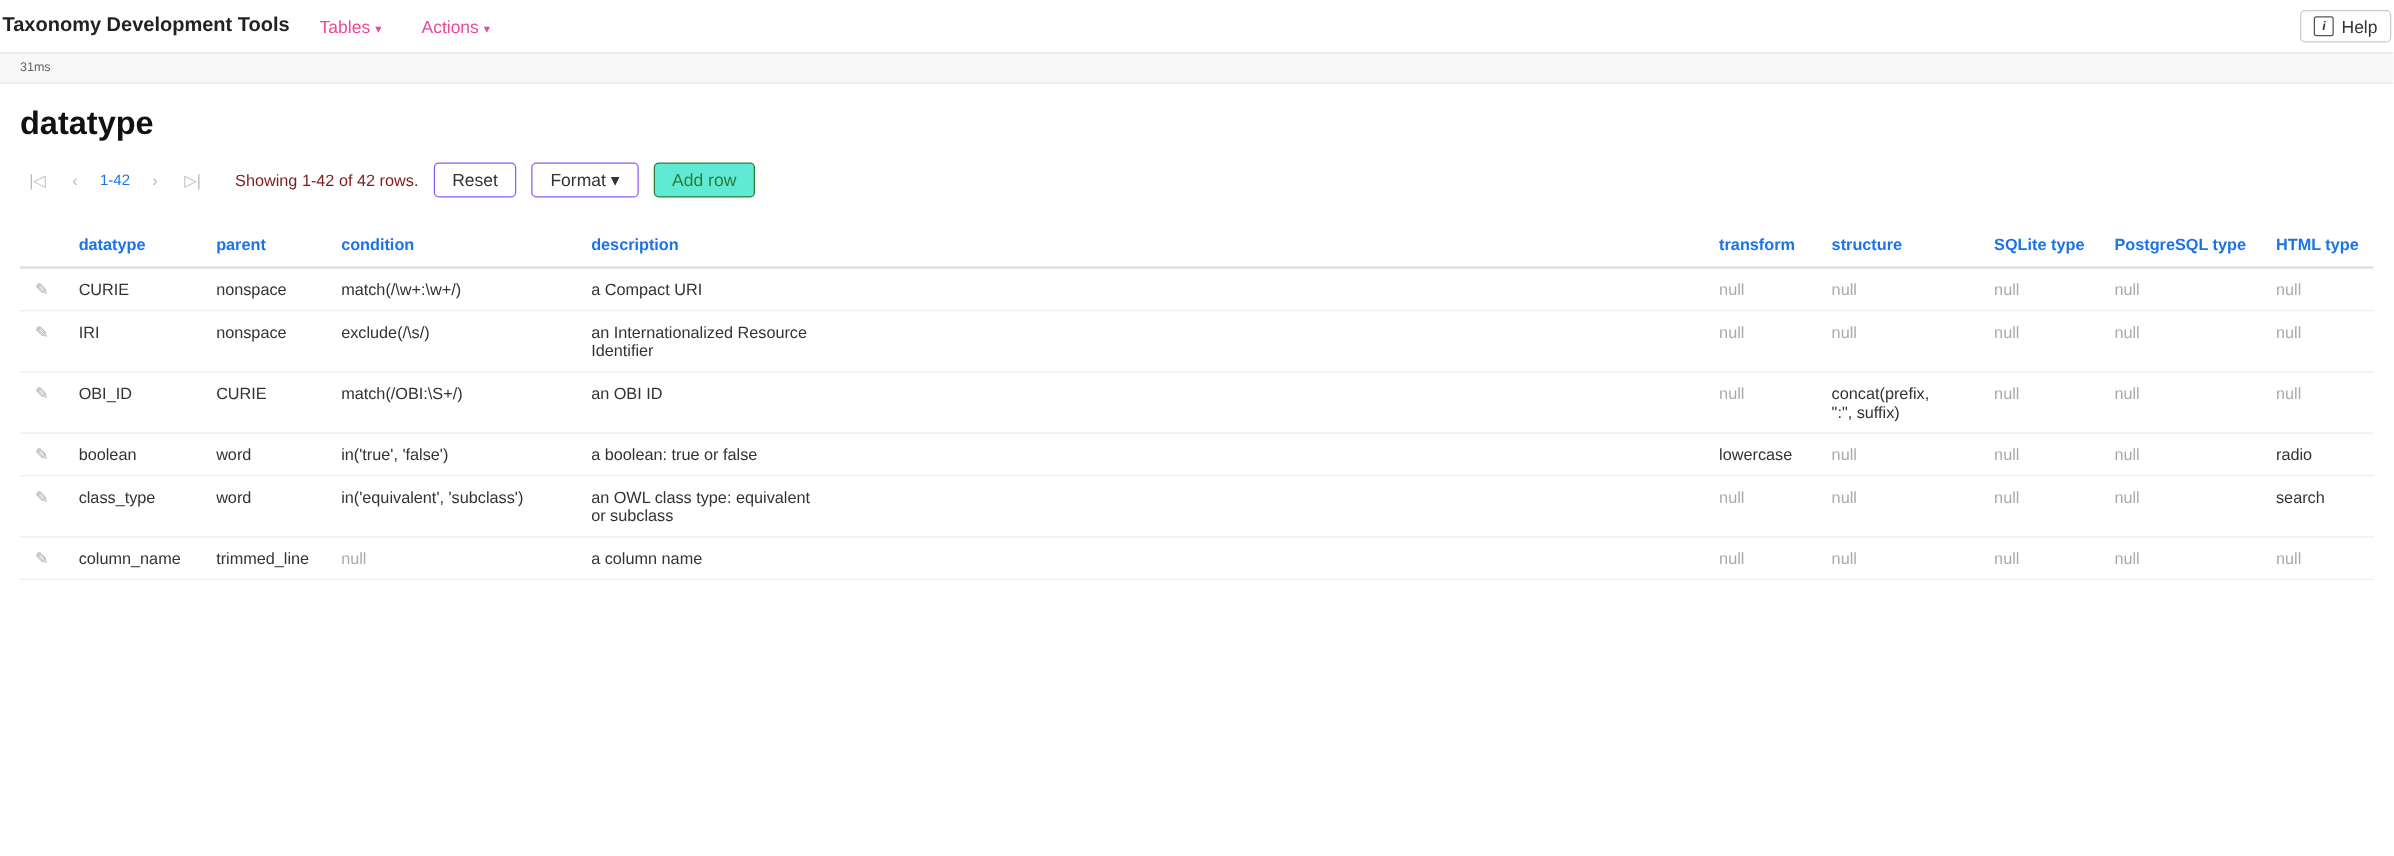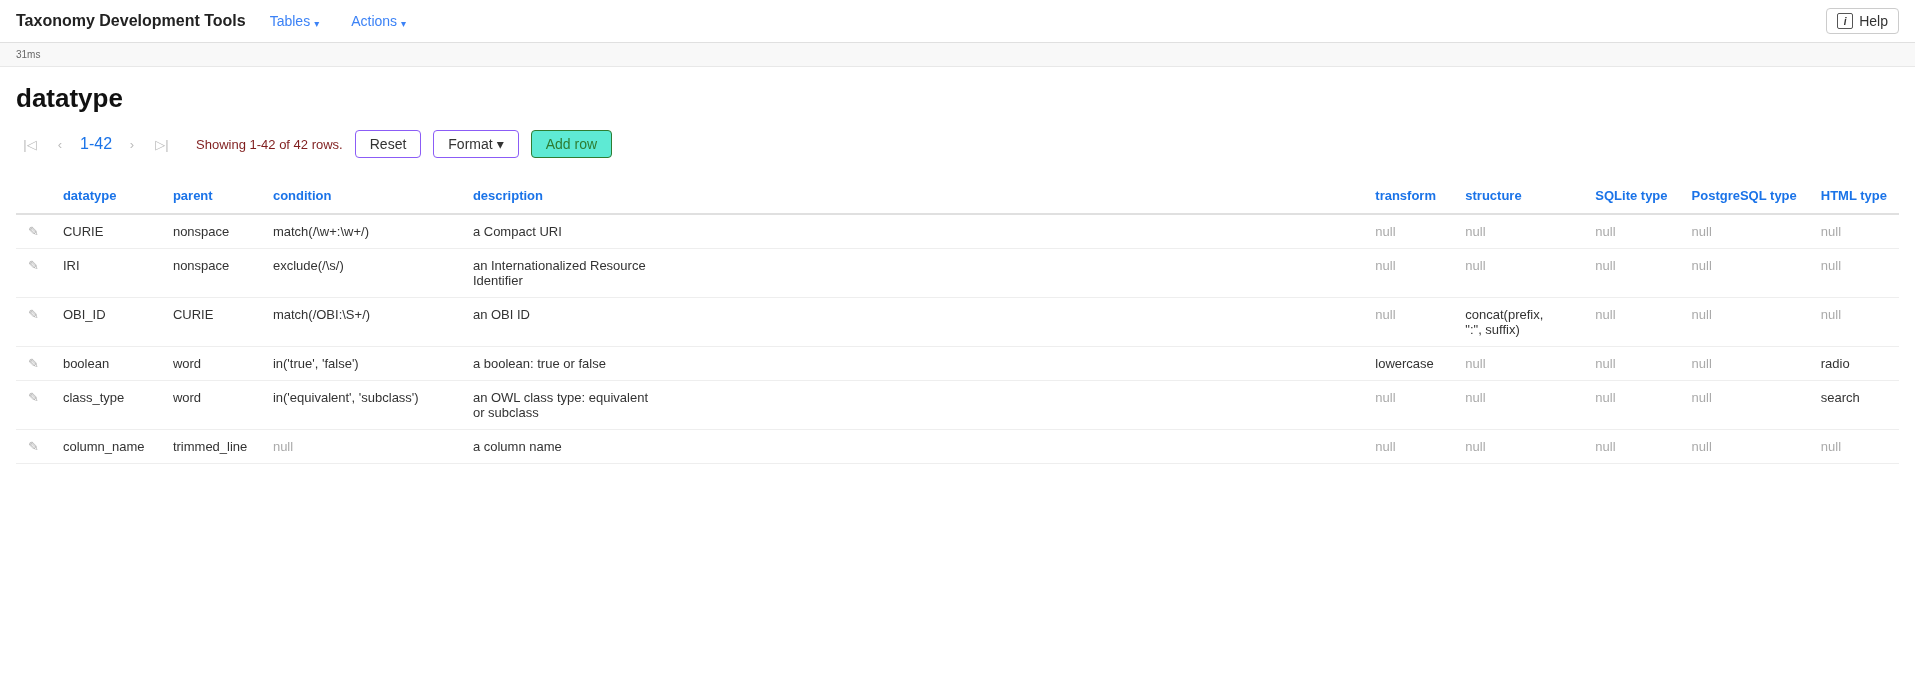--- a/index.html
+++ b/index.html
@@ -1,26 +1,26 @@
 <!DOCTYPE html>
 <html><head>
   <meta charset="utf-8">
   <style>
     * { box-sizing: border-box; margin: 0; padding: 0; }
     body { font-family: -apple-system, BlinkMacSystemFont, 'Segoe UI', Arial, sans-serif; font-size: 14px; background: #fff; color: #333; }
 
     .top-bar {
       display: flex; align-items: center; justify-content: space-between;
-      padding: 8px 16px; border-bottom: 1px solid #e0e0e0; background: #fff;
+      padding: 8px 2px; border-bottom: 1px solid #e0e0e0; background: #fff;
     }
     .top-bar-left { display: flex; align-items: center; gap: 16px; }
     .app-title { font-size: 16px; font-weight: 600; color: #222; }
     .nav-btn {
       display: flex; align-items: flex-end; gap: 4px;
-      background: none; border: none; cursor: pointer; font-size: 14px; color: #3b82f6;
+      background: none; border: none; cursor: pointer; font-size: 14px; color: #ec4899;
       padding: 4px 8px; border-radius: 4px;
     }
     .chevron { font-size: 10px; }
     .help-btn {
       display: flex; align-items: center; gap: 6px; background: none; border: 1px solid #ccc;
       border-radius: 4px; cursor: pointer; padding: 4px 10px; font-size: 14px; color: #333;
     }
     .help-icon { 
       width: 16px; height: 16px; border: 1.5px solid #555; border-radius: 2px;
       display: flex; align-items: center; justify-content: center; font-size: 10px; font-style: italic; font-weight: bold;
@@ -40,21 +40,21 @@
     .table-controls {
       display: flex; align-items: center; gap: 12px; margin-bottom: 20px;
     }
     .pager { display: flex; align-items: center; gap: 2px; }
     .page-btn {
       width: 28px; height: 28px; display: flex; align-items: center; justify-content: center;
       background: none; border: none; cursor: pointer; color: #555; font-size: 13px;
       border-radius: 3px;
     }
     .page-btn:disabled { color: #bbb; cursor: default; }
-    .page-range { color: #1a73e8; font-size: 16px; padding: 0 4px; text-align: right; }
+    .page-range { color: #1a73e8; font-size: 12px; padding: 0 4px; text-align: right; }
     .showing-text { color: #7f1d1d; font-size: 13px; margin-left: 8px; }
 
     .btn {
       padding: 5px 14px; border-radius: 4px; cursor: pointer; font-size: 14px;
       display: flex; align-items: center; gap: 4px;
     }
     .btn-outline {
       background: #fff; border: 1px solid #8b5cf6; color: #333;
     }
     .btn-add {

